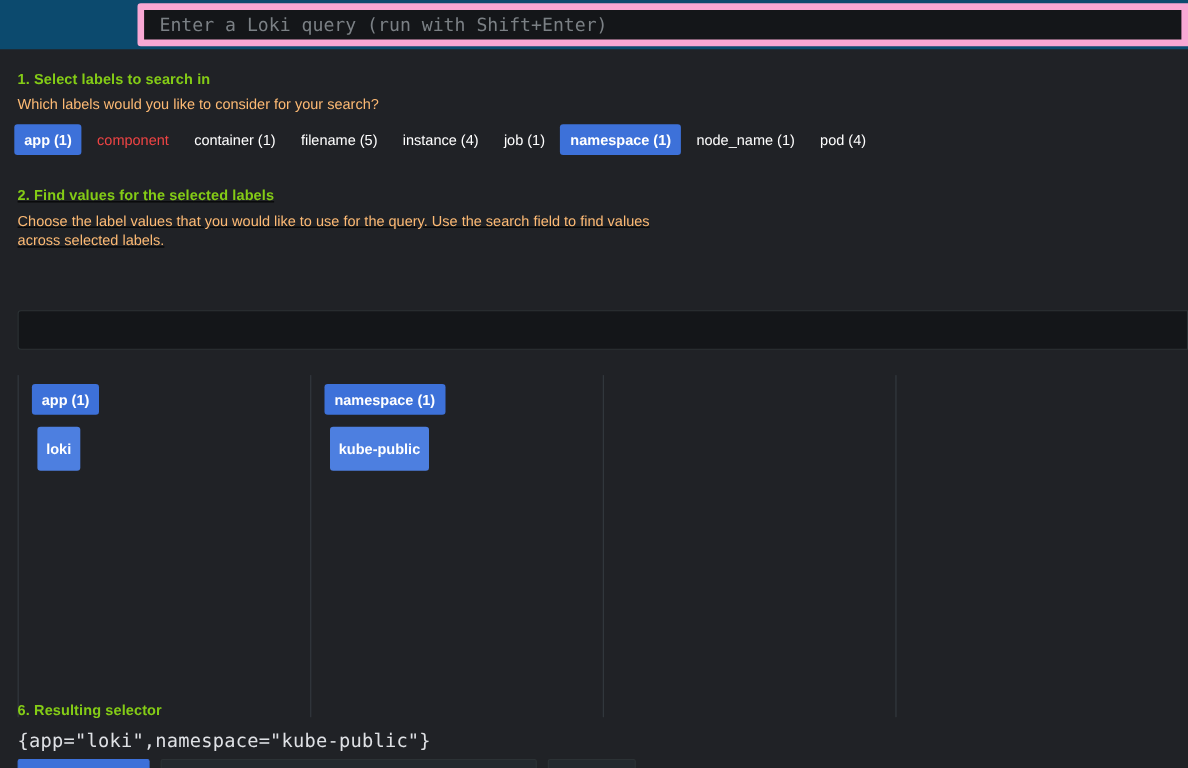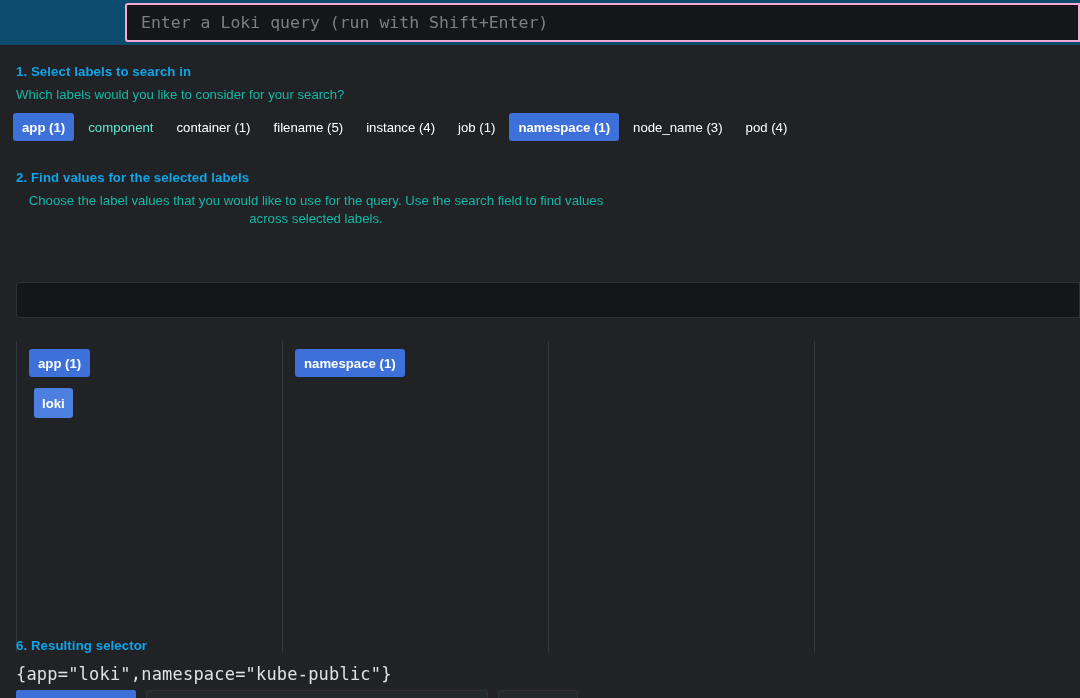--- a/index.html
+++ b/index.html
@@ -40,47 +40,47 @@
     width: 9px; height: 9px;
     border-right: 1.6px solid #6e9fff;
     border-bottom: 1.6px solid #6e9fff;
     transform: rotate(45deg) translate(-2px,-2px);
   }
   .query-input {
     position: absolute;
     left: 125px; top: 3px;
     width: 955px; height: 39px;
     background: #141619;
-    border: 2px solid #f9a8d4;
+    border: 6px solid #f9a8d4;
     border-radius: 3px 0 0 3px;
     color: #9aa0a6;
     font-family: "DejaVu Sans Mono", monospace;
     font-size: 16.5px;
     padding: 0 14px;
     outline: none;
   }
   .query-input::placeholder { color: #7b8085; opacity: 1; }
 
   
   .browser {
     position: absolute;
     left: 0; top: 45px;
     width: 1080px; height: 653px;
     background: #202226;
     padding: 0;
   }
 
   .sec-title {
-    color: #0ea5e9;
+    color: #84cc16;
     font-size: 13.2px;
     font-weight: bold;
     letter-spacing: .1px;
   }
   .sec-desc {
-    color: #14b8a6;
+    color: #fdba74;
     font-size: 13.2px;
     line-height: 18px;
   }
 
   #section1 { position: absolute; left: 16px; top: 19px; }
   #section1 .sec-desc { margin-top: 7px; }
 
   .label-row {
     position: absolute;
     left: 13px; top: 68px;
@@ -100,26 +100,26 @@
     background: transparent;
     cursor: pointer;
     white-space: nowrap;
   }
   .label-chip.selected {
     background: #3d71d9;
     color: #ffffff;
     font-weight: bold;
   }
   .label-chip.disabled {
-    color: #5eead4;
+    color: #ef4444;
     cursor: default;
   }
 
-  #section2 { position: absolute; left: 16px; top: 125px; }
-  #section2 .sec-desc { margin-top: 7px; width: 600px; text-align: center; }
+  #section2 { position: absolute; left: 16px; top: 125px; text-decoration: underline; }
+  #section2 .sec-desc { margin-top: 7px; width: 600px; }
 
   .value-search {
     position: absolute;
     left: 16px; top: 237px;
     width: 1064px; height: 36px;
     background: #141619;
     border: 1px solid #2c3235;
     border-radius: 3px 0 0 3px;
     color: #d8d9da;
     font-size: 13.5px;
@@ -151,21 +151,21 @@
     color: #ffffff;
     font-size: 13.2px;
     font-weight: bold;
     cursor: pointer;
     white-space: nowrap;
   }
   .value-list { margin-top: 11px; display: flex; flex-direction: column; align-items: flex-start; padding-left: 5px; }
   .value-chip {
     display: inline-flex;
     align-items: center;
-    height: 30px;
+    height: 40px;
     padding: 0 8px;
     margin-bottom: 6px;
     border-radius: 3px;
     background: #4d7fe0;
     color: #ffffff;
     font-size: 13.2px;
     font-weight: bold;
     cursor: pointer;
     white-space: nowrap;
   }
@@ -229,40 +229,43 @@
   </div>
 
   <div class="label-row">
     <div class="label-chip selected">app (1)</div>
     <div class="label-chip disabled">component</div>
     <div class="label-chip">container (1)</div>
     <div class="label-chip">filename (5)</div>
     <div class="label-chip">instance (4)</div>
     <div class="label-chip">job (1)</div>
     <div class="label-chip selected">namespace (1)</div>
-    <div class="label-chip">node_name (3)</div>
+    <div class="label-chip">node_name (1)</div>
     <div class="label-chip">pod (4)</div>
   </div>
 
   <div id="section2">
     <div class="sec-title">2. Find values for the selected labels</div>
     <div class="sec-desc">Choose the label values that you would like to use for the query. Use the search field to find values across selected labels.</div>
   </div>
 
   <input class="value-search" type="text" placeholder="" style="">
 
   <div class="columns">
     <div class="value-col">
       <div class="col-header">app (1)</div>
       <div class="value-list">
         <div class="value-chip">loki</div>
       </div>
     </div>
     <div class="value-col">
       <div class="col-header">namespace (1)</div>
+      <div class="value-list">
+        <div class="value-chip">kube-public</div>
+      </div>
     </div>
     <div class="value-col"></div>
     <div class="value-col"></div>
   </div>
 
   <div id="section3">
     <div class="sec-title">6. Resulting selector</div>
     <div class="selector-text">{app="loki",namespace="kube-public"}</div>
   </div>
 

